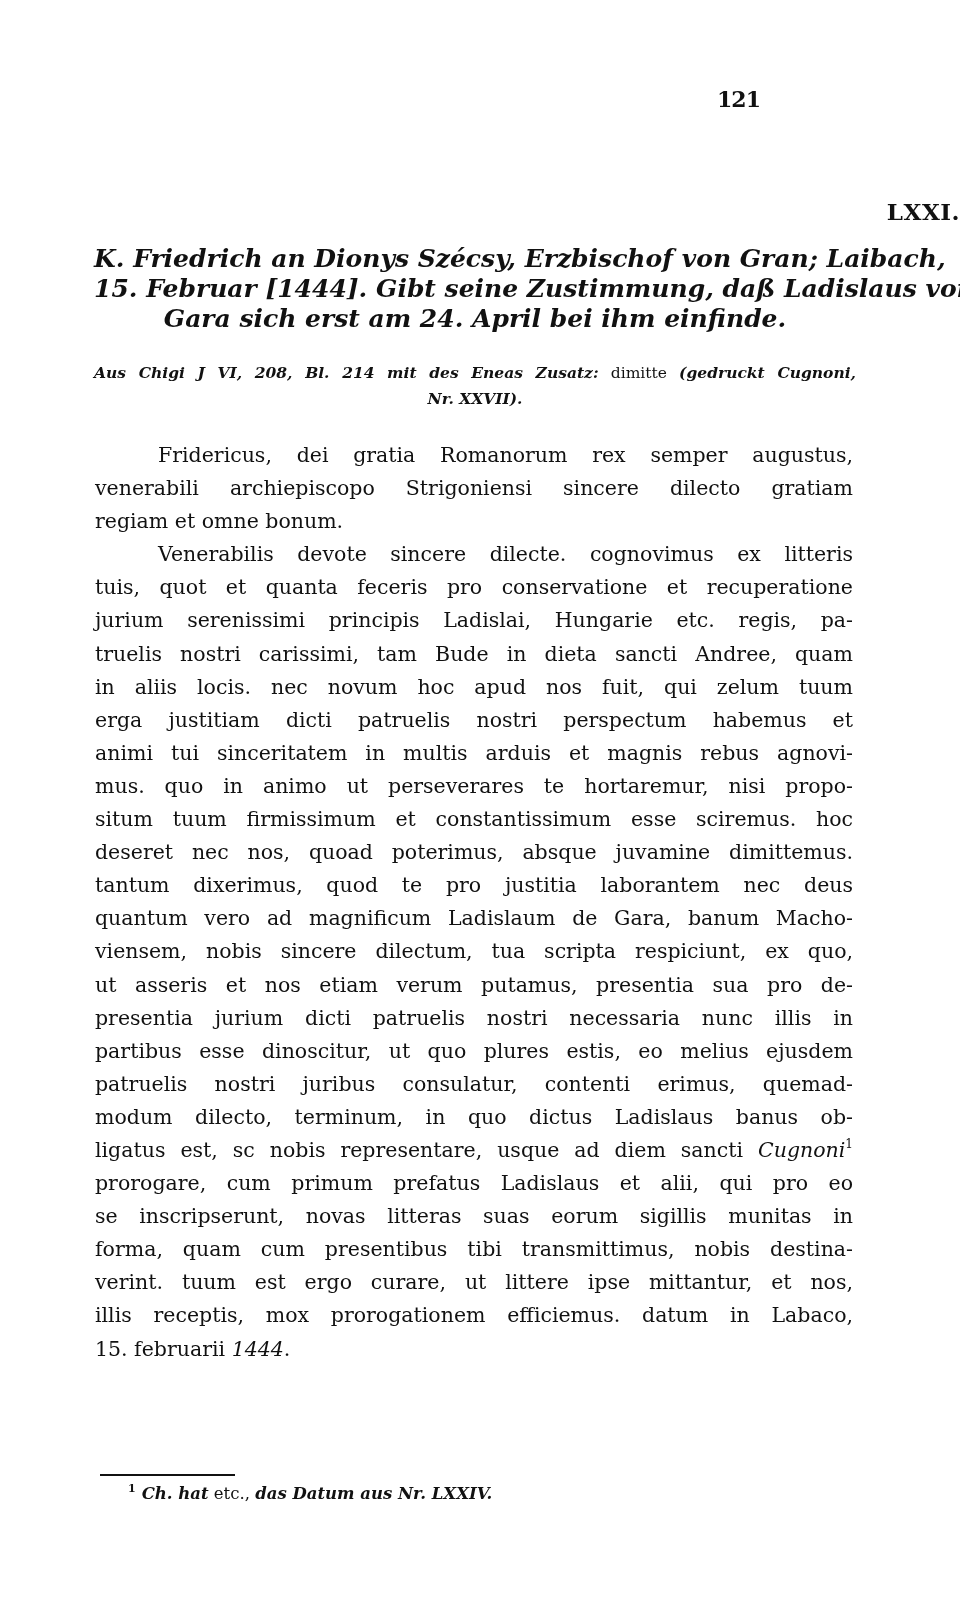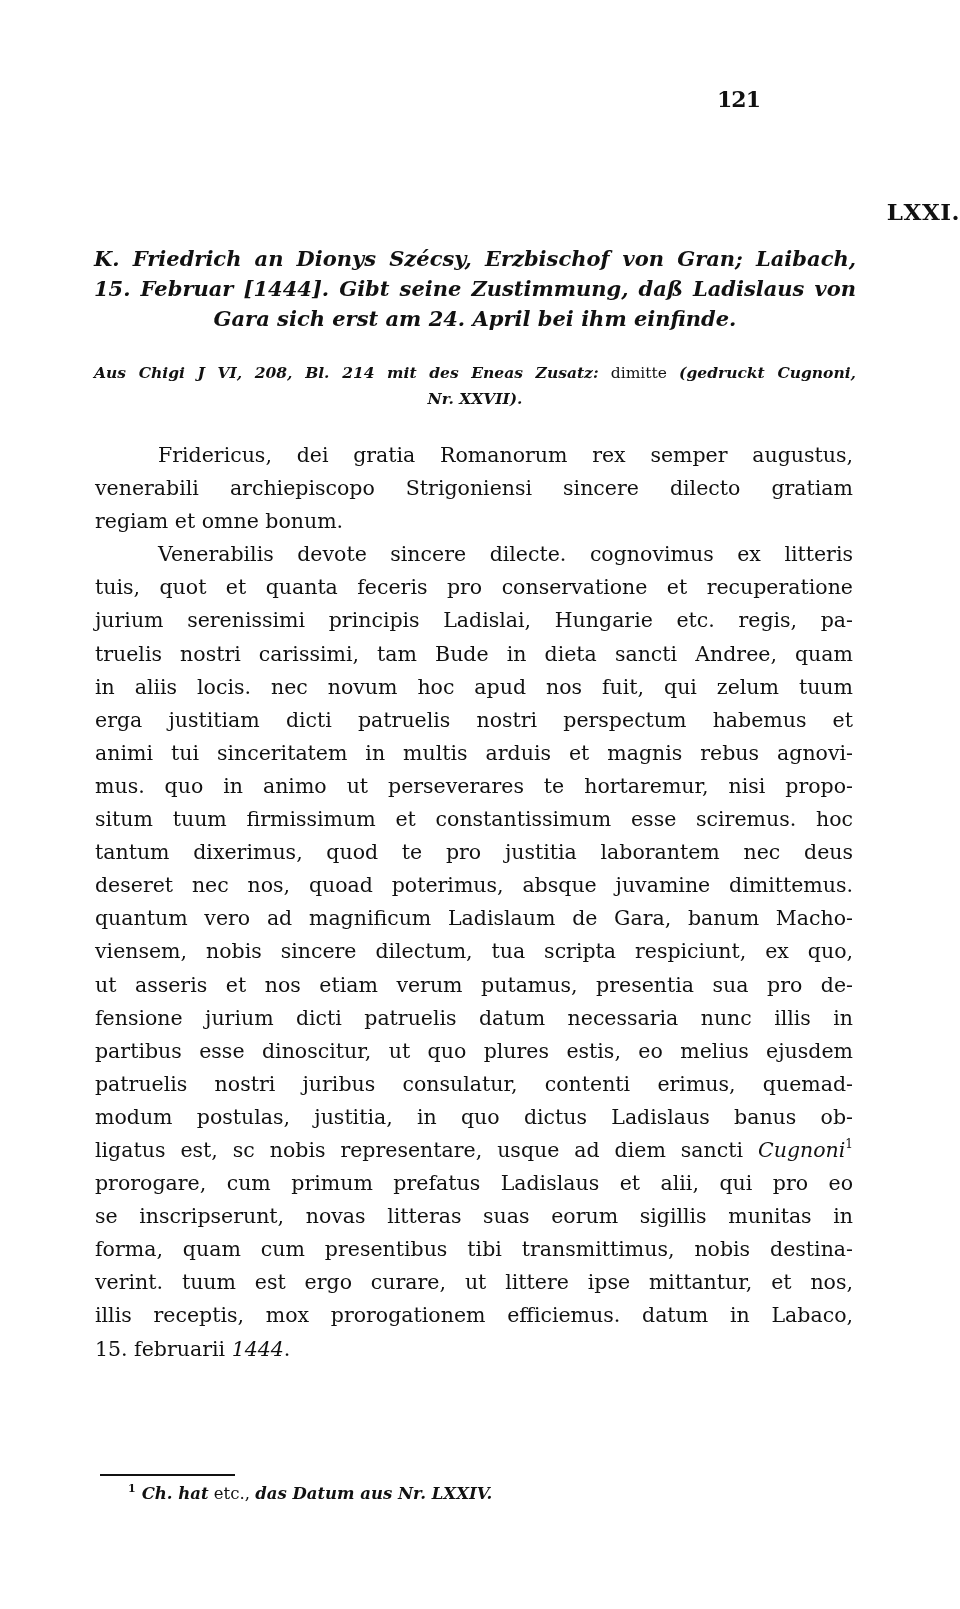--- a/index.html
+++ b/index.html
@@ -39,21 +39,21 @@
       font-family: "DejaVu Serif", serif;
       letter-spacing: 0.5px;
     }
     .heading {
       position: absolute;
       top: 236px;
       left: 94px;
       width: 762px;
       font-style: italic;
       font-weight: bold;
-      font-size: 21px;
+      font-size: 25px;
       line-height: 30px;
       font-family: "DejaVu Serif", serif;
       text-align: justify;
       text-align-last: center;
     }
     .heading .line { display: block; text-align: justify; text-align-last: justify; white-space: nowrap; }
     .heading .line.center { text-align: left; text-align-last: center; }
     .source {
       position: absolute;
       top: 352px;
@@ -134,29 +134,29 @@
     <span class="line last">regiam et omne bonum.</span>
     <span class="line indent">Venerabilis devote sincere dilecte. cognovimus ex litteris</span>
     <span class="line">tuis, quot et quanta feceris pro conservatione et recuperatione</span>
     <span class="line">jurium serenissimi principis Ladislai, Hungarie etc. regis, pa-</span>
     <span class="line">truelis nostri carissimi, tam Bude in dieta sancti Andree, quam</span>
     <span class="line">in aliis locis. nec novum hoc apud nos fuit, qui zelum tuum</span>
     <span class="line">erga justitiam dicti patruelis nostri perspectum habemus et</span>
     <span class="line">animi tui sinceritatem in multis arduis et magnis rebus agnovi-</span>
     <span class="line">mus. quo in animo ut perseverares te hortaremur, nisi propo-</span>
     <span class="line">situm tuum firmissimum et constantissimum esse sciremus. hoc</span>
+    <span class="line">deseret nec nos, quoad poterimus, absque juvamine dimittemus.</span>
     <span class="line">tantum dixerimus, quod te pro justitia laborantem nec deus</span>
-    <span class="line">deseret nec nos, quoad poterimus, absque juvamine dimittemus.</span>
     <span class="line">quantum vero ad magnificum Ladislaum de Gara, banum Macho-</span>
     <span class="line">viensem, nobis sincere dilectum, tua scripta respiciunt, ex quo,</span>
     <span class="line">ut asseris et nos etiam verum putamus, presentia sua pro de-</span>
-    <span class="line">fensione jurium dicti patruelis datum necessaria nunc illis in</span>
+    <span class="line">presentia jurium dicti patruelis nostri necessaria nunc illis in</span>
     <span class="line">partibus esse dinoscitur, ut quo plures estis, eo melius ejusdem</span>
     <span class="line">patruelis nostri juribus consulatur, contenti erimus, quemad-</span>
-    <span class="line">modum postulas, justitia, in quo dictus Ladislaus banus ob-</span>
+    <span class="line">modum dilecto, terminum, in quo dictus Ladislaus banus ob-</span>
     <span class="line"><span>ligatus est, sc nobis representare, usque ad diem sancti </span><i>Cugnoni</i><sup>1</sup></span>
     <span class="line">prorogare, cum primum prefatus Ladislaus et alii, qui pro eo</span>
     <span class="line">se inscripserunt, novas litteras suas eorum sigillis munitas in</span>
     <span class="line">forma, quam cum presentibus tibi transmittimus, nobis destina-</span>
     <span class="line">verint. tuum est ergo curare, ut littere ipse mittantur, et nos,</span>
     <span class="line">illis receptis, mox prorogationem efficiemus. datum in Labaco,</span>
     <span class="line last"><span>15. februarii </span><i>1444</i><span>.</span></span>
   </div>
 
   <div class="footnote-rule"></div>

